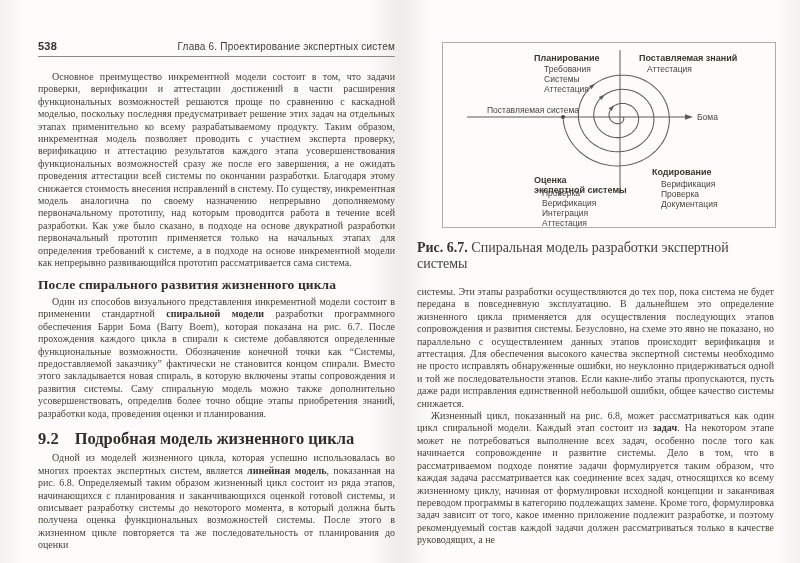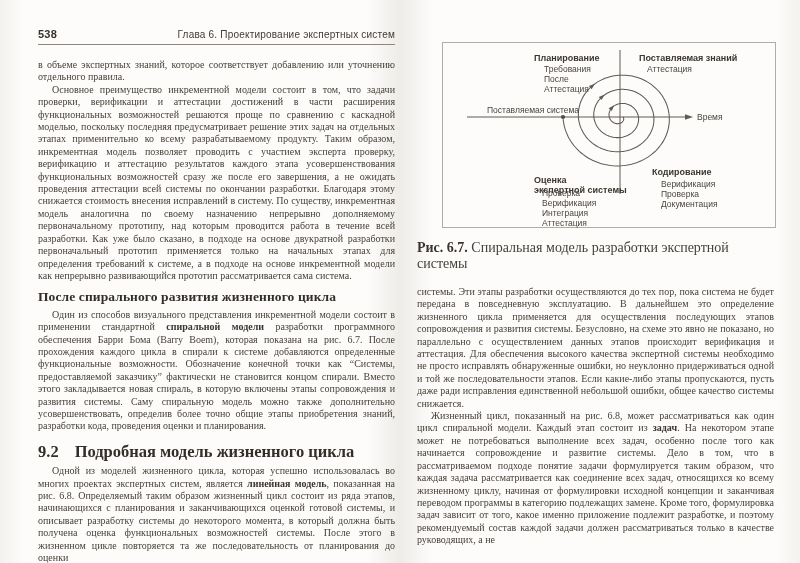--- a/index.html
+++ b/index.html
@@ -16,20 +16,21 @@
   .page{position:absolute;top:28px;width:357px;}
   .page-left{left:38px;}
   .page-right{left:417px;}
   .runhead{
     display:flex;justify-content:space-between;align-items:baseline;
     font-family:"Liberation Sans", sans-serif;
     font-size:10px;color:#403b35;
     border-bottom:1px solid #8d8780;
     padding-bottom:4px;margin-bottom:14px;
     letter-spacing:0.2px;
+    margin-top:12px;
   }
   .pagenum{font-weight:bold;font-size:11px;color:#37322c;}
   .bodytext{font-size:10px;line-height:12.4px;text-align:justify;}
   .bodytext p{margin:0;}
   .indent{text-indent:14px;}
   .subheading{
     font-size:13.5px;font-weight:bold;color:#332e28;
     margin:9px 0 5px 0;letter-spacing:0.1px;
   }
   .section-heading{
@@ -63,21 +64,20 @@
 <body>
 
 <div class="spread">
 
   <div class="page page-left">
     <div class="runhead">
       <span class="pagenum">538</span>
       <span>Глава 6.  Проектирование экспертных систем</span>
     </div>
     <div class="bodytext">
-      <p>в объеме экспертных знаний, которое соответствует добавлению или уточнению отдельного правила.</p>
       <p class="indent">Основное преимущество инкрементной модели состоит в том, что задачи проверки, верификации и аттестации достижений в части расширения функциональных возможностей решаются проще по сравнению с каскадной моделью, поскольку последняя предусматривает решение этих задач на отдельных этапах применительно ко всему разрабатываемому продукту. Таким образом, инкрементная модель позволяет проводить с участием эксперта проверку, верификацию и аттестацию результатов каждого этапа усовершенствования функциональных возможностей сразу же после его завершения, а не ожидать проведения аттестации всей системы по окончании разработки. Благодаря этому снижается стоимость внесения исправлений в систему. По существу, инкрементная модель аналогична по своему назначению непрерывно дополняемому первоначальному прототипу, над которым проводится работа в течение всей разработки. Как уже было сказано, в подходе на основе двукратной разработки первоначальный прототип применяется только на начальных этапах для определения требований к системе, а в подходе на основе инкрементной модели как непрерывно развивающийся прототип рассматривается сама система.</p>
       <div class="subheading">После спирального развития жизненного цикла</div>
       <p class="indent"><span>Один из способов визуального представления инкрементной модели состоит в применении стандартной </span><b>спиральной модели</b><span> разработки программного обеспечения Барри Бома (Barry Boem), которая показана на рис. 6.7. После прохождения каждого цикла в спирали к системе добавляются определенные функциональные возможности. Обозначение конечной точки как “Системы, предоставляемой заказчику” фактически не становится концом спирали. Вместо этого закладывается новая спираль, в которую включены этапы сопровождения и развития системы. Саму спиральную модель можно также дополнительно усовершенствовать, определив более точно общие этапы приобретения знаний, разработки кода, проведения оценки и планирования.</span></p>
       <div class="section-heading">
         <span class="secnum">9.2</span><span>Подробная модель жизненного цикла</span>
       </div>
       <p class="indent"><span>Одной из моделей жизненного цикла, которая успешно использовалась во многих проектах экспертных систем, является </span><b>линейная модель</b><span>, показанная на рис. 6.8. Определяемый таким образом жизненный цикл состоит из ряда этапов, начинающихся с планирования и заканчивающихся оценкой готовой системы, и описывает разработку системы до некоторого момента, в который должна быть получена оценка функциональных возможностей системы. После этого в жизненном цикле повторяется та же последовательность от планирования до оценки</span></p>
     </div>
   </div>
 
@@ -98,21 +98,21 @@
           <polygon points="161.62705712489452,51.5198901214371 158.59034606324997,57.10454641597175 155.7705106992666,53.99190629542637" fill="#5f5a53"></polygon>
           <polygon points="171.20079857285913,62.19693214990477 168.75032949172206,68.06252685823496 165.62734386058392,65.25415353054068" fill="#5f5a53"></polygon>
         </svg>
 
       <div class="fig-label" style="left:91px;top:10px;">
         <div class="fig-title"></div>
       </div>
       <div class="fig-label fig-title" style="left:91px;top:10px;">Планирование</div>
       <div class="fig-label" style="left:101px;top:21px;">
         <div>Требования</div>
-        <div>После</div>
+        <div>Системы</div>
         <div>Аттестация</div>
       </div>
 
       <div class="fig-label fig-title" style="left:196px;top:10px;">Поставляемая знаний</div>
       <div class="fig-label" style="left:204px;top:21px;">
         <div>Аттестация</div>
       </div>
 
       <div class="fig-label" style="left:91px;top:132px;">
         <div class="fig-title">Оценка</div>
@@ -126,21 +126,21 @@
       </div>
 
       <div class="fig-label fig-title" style="left:209px;top:124px;">Кодирование</div>
       <div class="fig-label" style="left:218px;top:136px;">
         <div>Верификация</div>
         <div>Проверка</div>
         <div>Документация</div>
       </div>
 
       <div class="fig-label" style="left:44px;top:62px;">Поставляемая система</div>
-      <div class="fig-label" style="left:254px;top:69px;">Время</div>
+      <div class="fig-label" style="left:254px;top:69px;">Бома</div>
     </div>
 
     <div class="fig-caption"><b>Рис. 6.7.</b><span> Спиральная модель разработки экспертной системы</span></div>
 
     <div class="bodytext">
       <p>системы. Эти этапы разработки осуществляются до тех пор, пока система не будет передана в повседневную эксплуатацию. В дальнейшем это определение жизненного цикла применяется для осуществления последующих этапов сопровождения и развития системы. Безусловно, на схеме это явно не показано, но параллельно с осуществлением данных этапов происходит верификация и аттестация. Для обеспечения высокого качества экспертной системы необходимо не просто исправлять обнаруженные ошибки, но неуклонно придерживаться одной и той же последовательности этапов. Если какие-либо этапы пропускаются, пусть даже ради исправления единственной небольшой ошибки, общее качество системы снижается.</p>
       <p class="indent"><span>Жизненный цикл, показанный на рис. 6.8, может рассматриваться как один цикл спиральной модели. Каждый этап состоит из </span><b>задач</b><span>. На некотором этапе может не потребоваться выполнение всех задач, особенно после того как начинается сопровождение и развитие системы. Дело в том, что в рассматриваемом подходе понятие задачи формулируется таким образом, что каждая задача рассматривается как соединение всех задач, относящихся ко всему жизненному циклу, начиная от формулировки исходной концепции и заканчивая переводом программы в категорию подлежащих замене. Кроме того, формулировка задач зависит от того, какое именно приложение подлежит разработке, и поэтому рекомендуемый состав каждой задачи должен рассматриваться только в качестве руководящих, а не</span></p>
     </div>
   </div>
 

